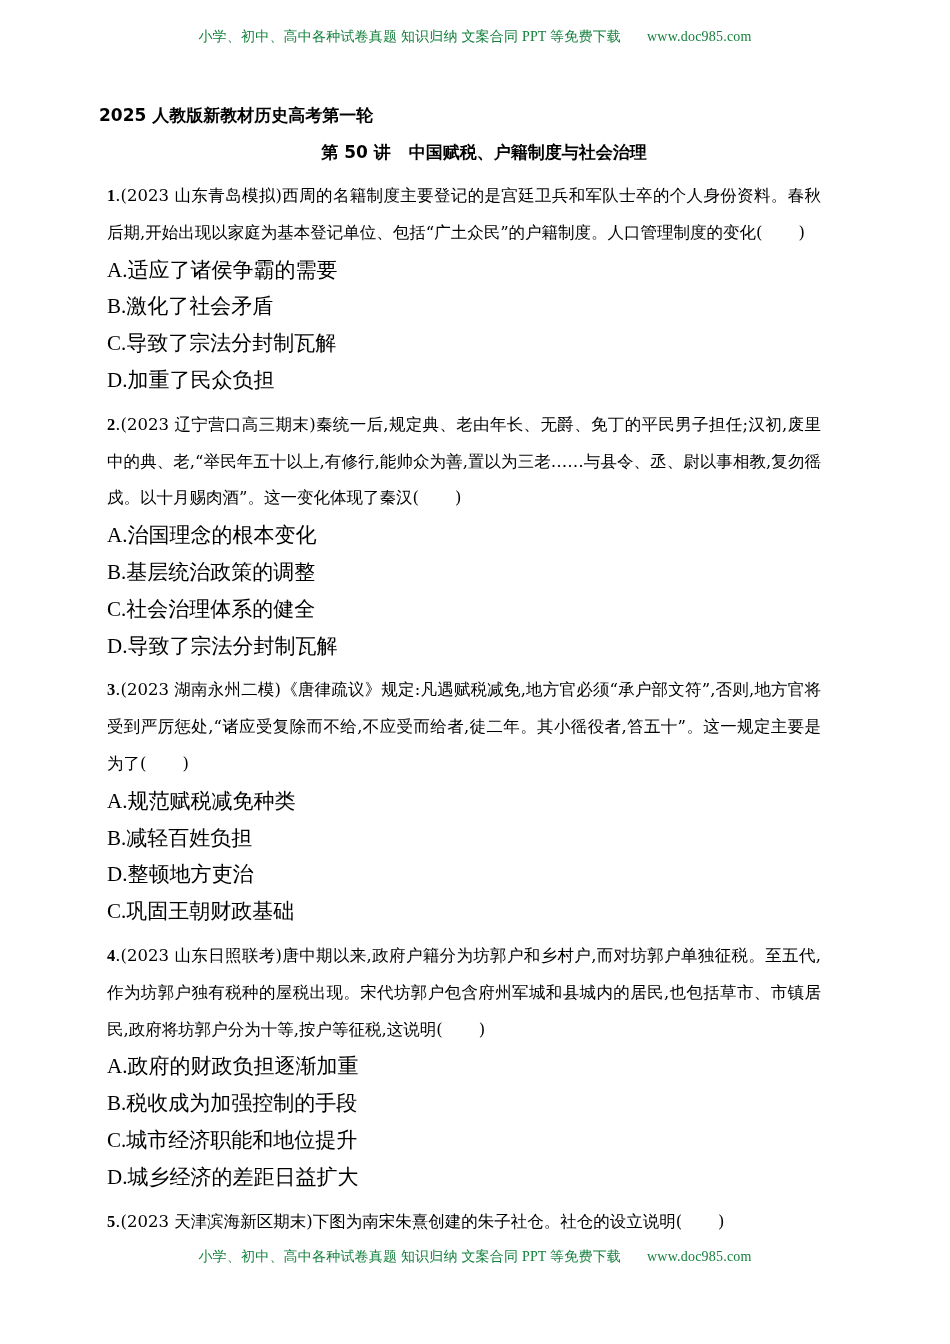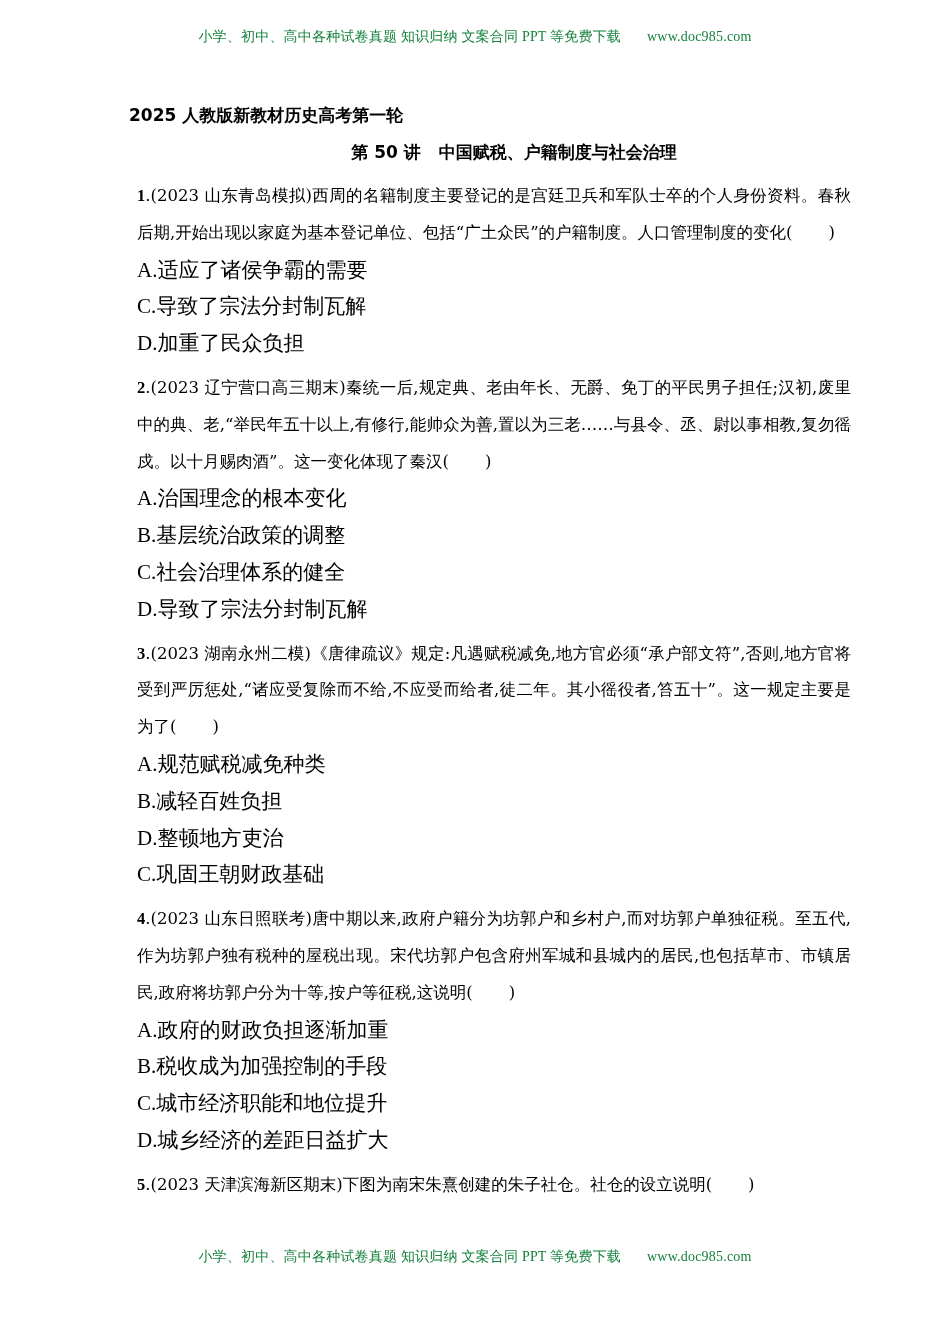--- a/index.html
+++ b/index.html
@@ -11,21 +11,21 @@
   .page-header, .page-footer {
     position: absolute; left: 0; width: 950px; text-align: center;
     font-size: 14px; color: #15803d;
     font-family: "Liberation Serif", "DejaVu Serif", serif;
     letter-spacing: 0.2px;
   }
   .page-header { top: 28px; }
   .page-footer { top: 1248px; }
   .page-header .url, .page-footer .url { margin-left: 26px; }
   .content {
-    position: absolute; left: 129px; top: 100px; width: 730px;
+    position: absolute; left: 99px; top: 100px; width: 730px;
   }
   .doc-title {
     font-size: 17px; font-weight: bold; margin: 0; height: 30px; line-height: 30px;
     font-family: "DejaVu Sans", "Liberation Sans", sans-serif;
   }
   .lecture-title {
     font-size: 17px; font-weight: bold; text-align: center; margin: 4px;
     height: 36px; line-height: 36px; padding-left: 40px;
     font-family: "DejaVu Sans", "Liberation Sans", sans-serif;
   }
@@ -50,20 +50,21 @@
 
 <div class="content">
   <p class="doc-title">2025 人教版新教材历史高考第一轮</p>
   <p class="lecture-title">
     <span>第 50 讲</span><span class="gap"></span><span>中国赋税、户籍制度与社会治理</span>
   </p>
 
   <div class="question">
     <p class="stem"><span class="qnum">1</span>.<span>(2023 山东青岛模拟)</span><span>西周的名籍制度主要登记的是宫廷卫兵和军队士卒的个人身份资料。春秋后期,开始出现以家庭为基本登记单位、包括“广土众民”的户籍制度。人口管理制度的变化(</span><span class="paren"></span><span>)</span></p>
     <p class="option"><span class="opt-letter">A.</span><span>适应了诸侯争霸的需要</span></p>
+    <p class="option"><span class="opt-letter">B.</span><span>激化了社会矛盾</span></p>
     <p class="option"><span class="opt-letter">C.</span><span>导致了宗法分封制瓦解</span></p>
     <p class="option"><span class="opt-letter">D.</span><span>加重了民众负担</span></p>
   </div>
 
   <div class="question">
     <p class="stem"><span class="qnum">2</span>.<span>(2023 辽宁营口高三期末)</span><span>秦统一后,规定典、老由年长、无爵、免丁的平民男子担任;汉初,废里中的典、老,“举民年五十以上,有修行,能帅众为善,置以为三老……与县令、丞、尉以事相教,复勿徭戍。以十月赐肉酒”。这一变化体现了秦汉(</span><span class="paren"></span><span>)</span></p>
     <p class="option"><span class="opt-letter">A.</span><span>治国理念的根本变化</span></p>
     <p class="option"><span class="opt-letter">B.</span><span>基层统治政策的调整</span></p>
     <p class="option"><span class="opt-letter">C.</span><span>社会治理体系的健全</span></p>
     <p class="option"><span class="opt-letter">D.</span><span>导致了宗法分封制瓦解</span></p>

